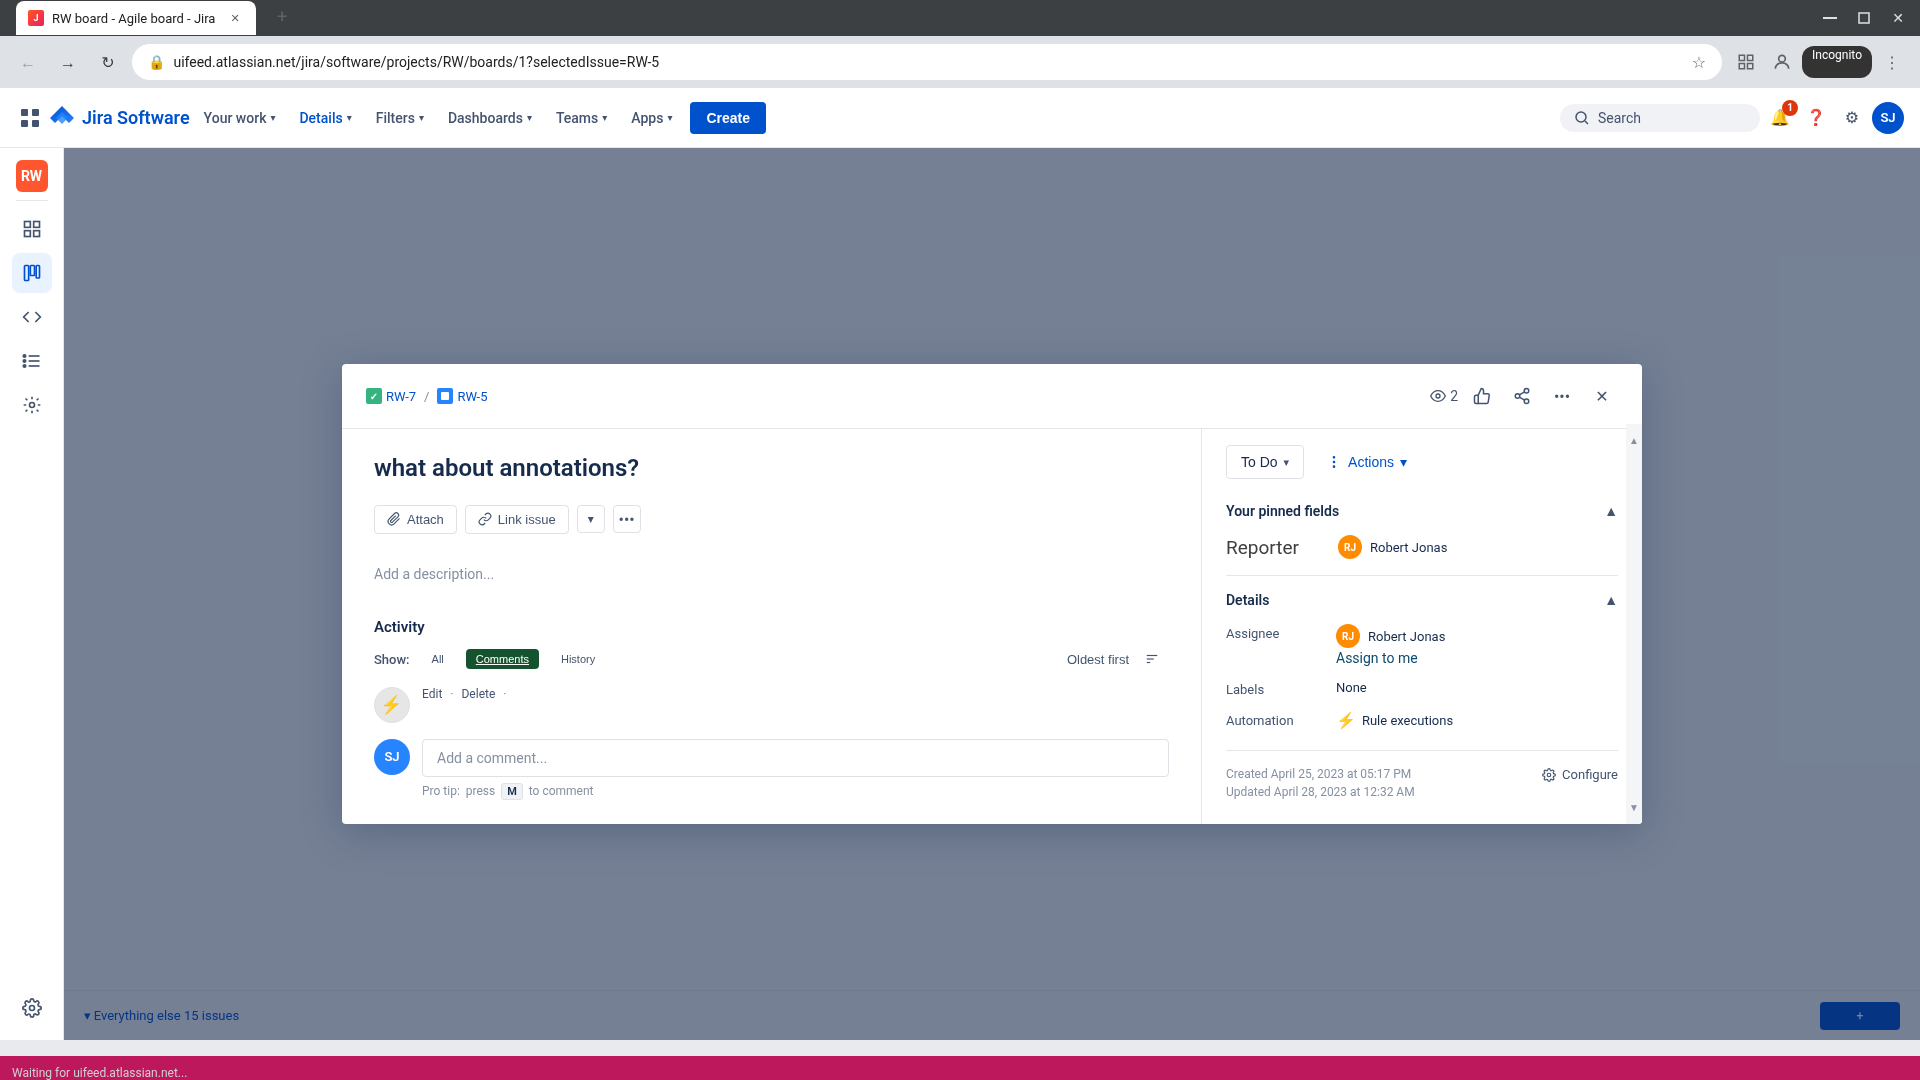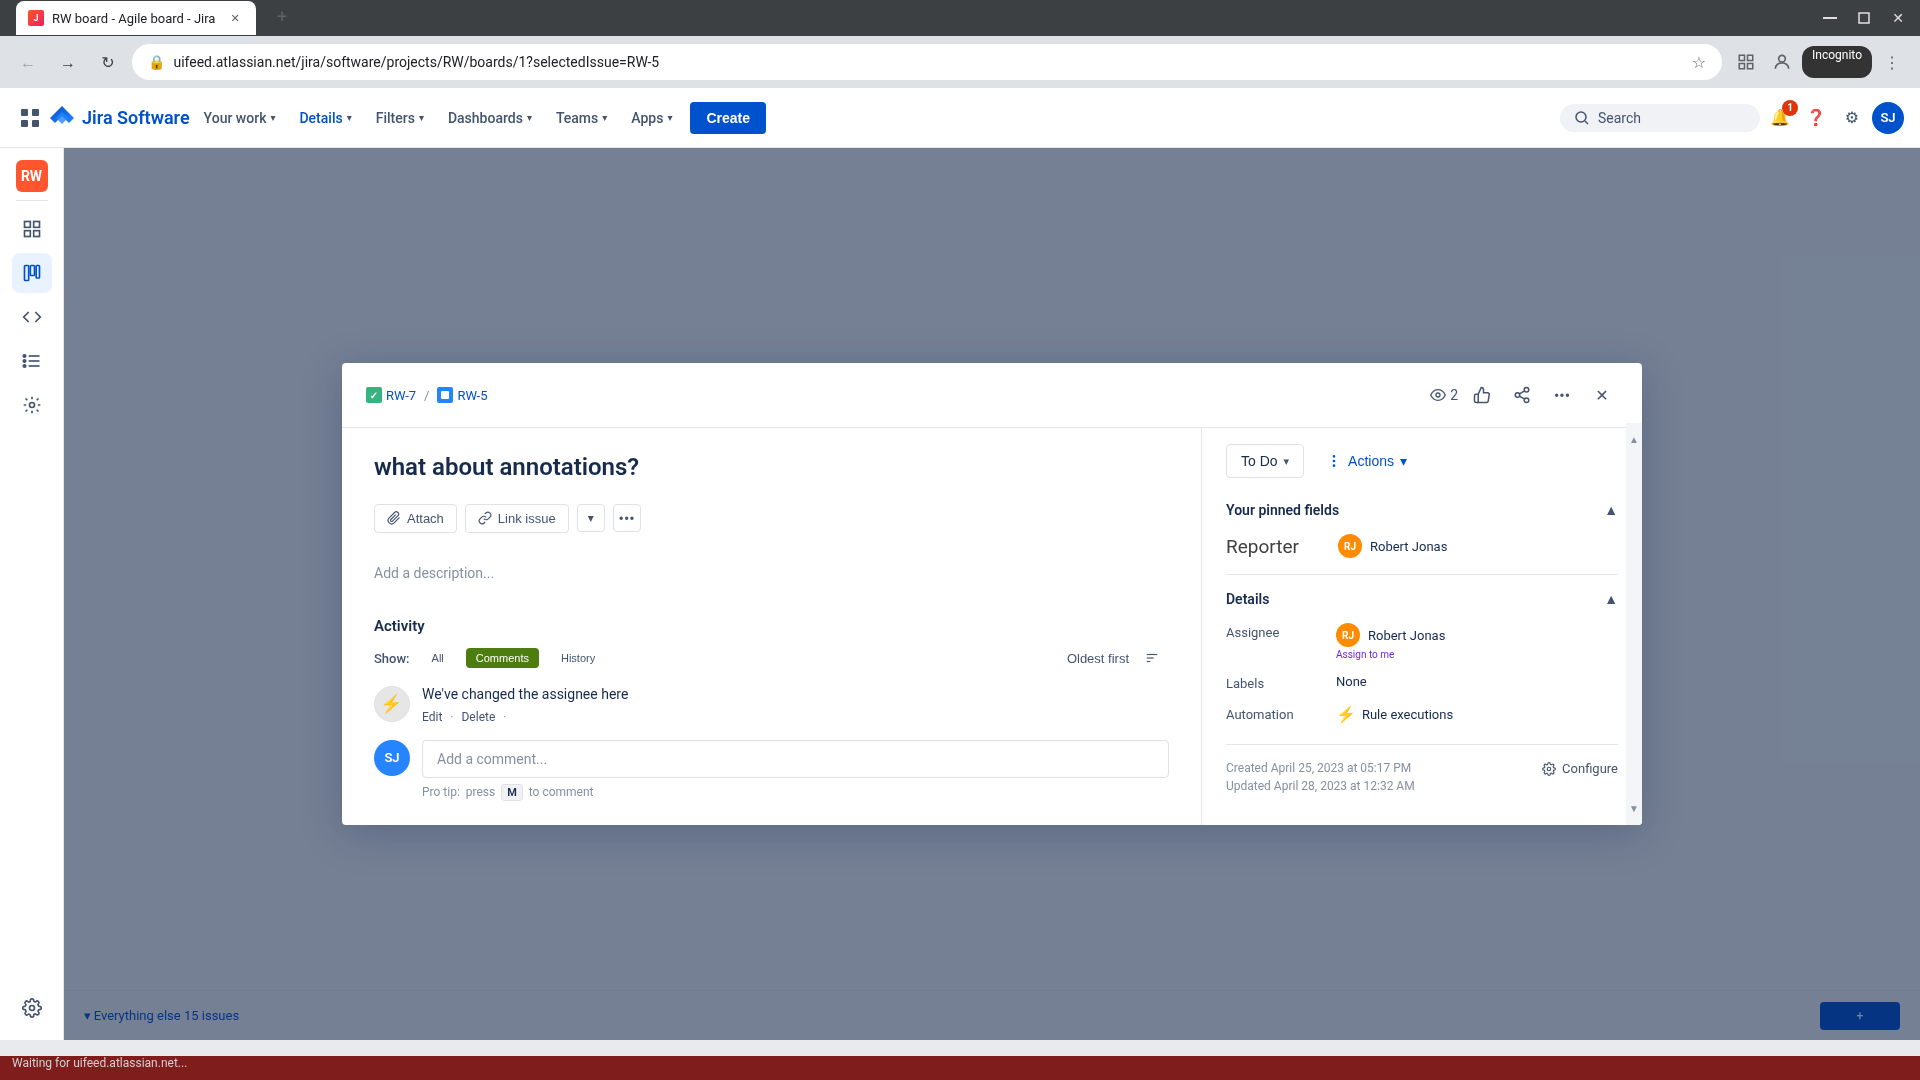--- a/index.html
+++ b/index.html
@@ -522,22 +522,23 @@
     .filter-btn {
       padding: 4px 10px;
       border-radius: 4px;
       font-size: 11px;
       color: #44546f;
       cursor: pointer;
       border: none;
       background: none;
     }
     .filter-btn.active {
-      background: #4d7c0f;
+      background: #14532d;
       color: #fff;
+      text-decoration: underline;
     }
     .sort-btn {
       display: flex;
       align-items: center;
       gap: 16px;
       padding: 4px 10px;
       border-radius: 4px;
       font-size: 13px;
       color: #44546f;
       cursor: pointer;
@@ -741,22 +742,22 @@
       width: 110px;
       flex-shrink: 0;
       padding-top: 2px;
     }
     .field-value-detail {
       flex: 1;
       font-size: 13px;
       color: #172b4d;
     }
     .assign-link {
-      color: #6d28d9;
-      font-size: 10px;
+      color: #0c4a6e;
+      font-size: 14px;
       cursor: pointer;
       display: block;
       margin-top: 2px;
     }
     .automation-row {
       display: flex;
       align-items: center;
       gap: 6px;
       font-size: 13px;
       color: #172b4d;
@@ -792,23 +793,23 @@
       margin: 16px 0;
     }
 
     
     .status-bar {
       position: fixed;
       bottom: 0;
       left: 0;
       right: 0;
       height: 24px;
-      background: #7f1d1d;
-      display: flex;
-      align-items: flex-start;
+      background: #be185d;
+      display: flex;
+      align-items: flex-end;
       padding: 0 12px;
       font-size: 12px;
       color: #d0d0d0;
     }
 
     
     ::-webkit-scrollbar { width: 8px; }
     ::-webkit-scrollbar-track { background: transparent; }
     ::-webkit-scrollbar-thumb { background: #c1c7d0; border-radius: 4px; }
 
@@ -1083,21 +1084,20 @@
                         <line x1="3" y1="6" x2="21" y2="6"></line>
                         <line x1="3" y1="12" x2="15" y2="12"></line>
                         <line x1="3" y1="18" x2="9" y2="18"></line>
                       </svg>
                   </button>
                 </div>
 
                 <div class="comment-item">
                   <div class="comment-avatar automation">⚡</div>
                   <div class="comment-body">
-                    <div class="comment-text">We've changed the assignee here</div>
                     <div class="comment-actions">
                       <span class="comment-action-link">Edit</span>
                       <span class="comment-dot">·</span>
                       <span class="comment-action-link">Delete</span>
                       <span class="comment-dot">·</span>
                     </div>
                   </div>
                 </div>
 
                 <div class="add-comment-area">

